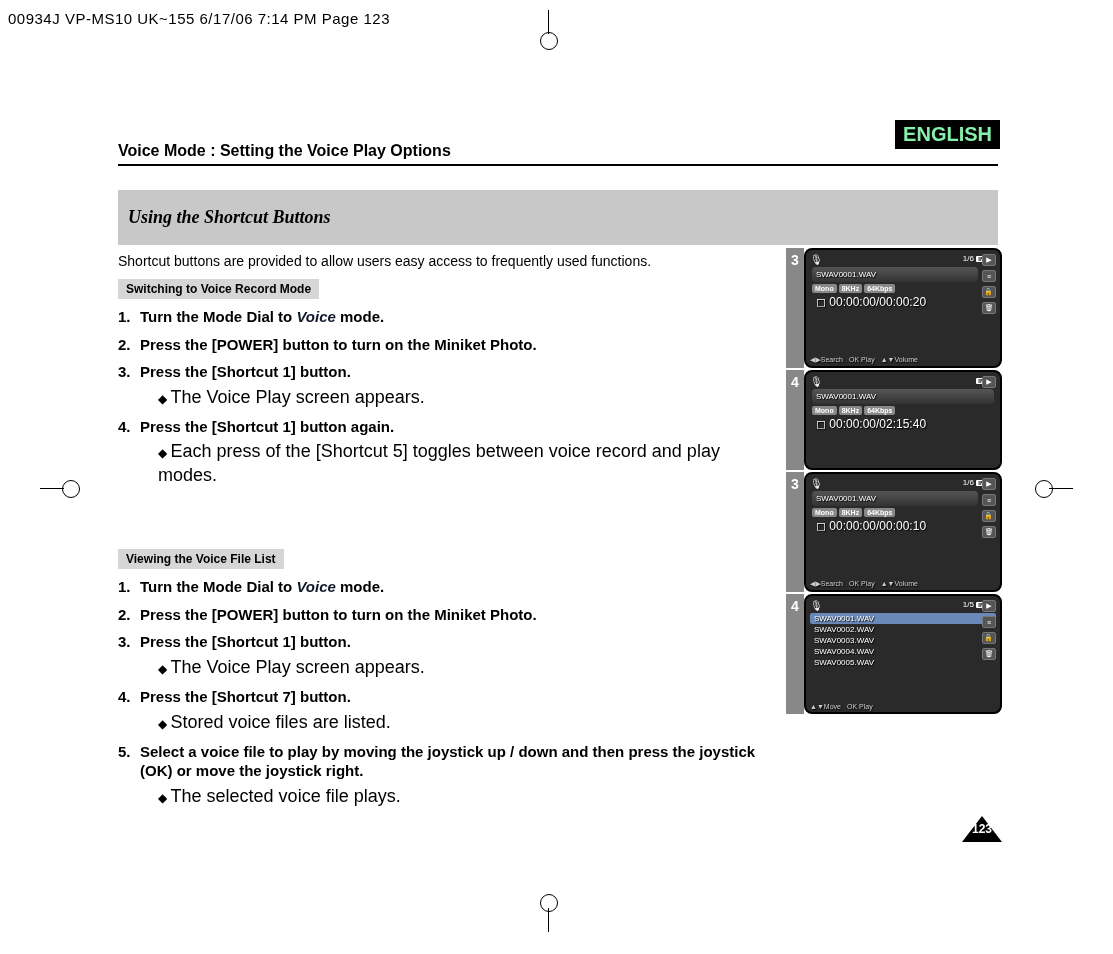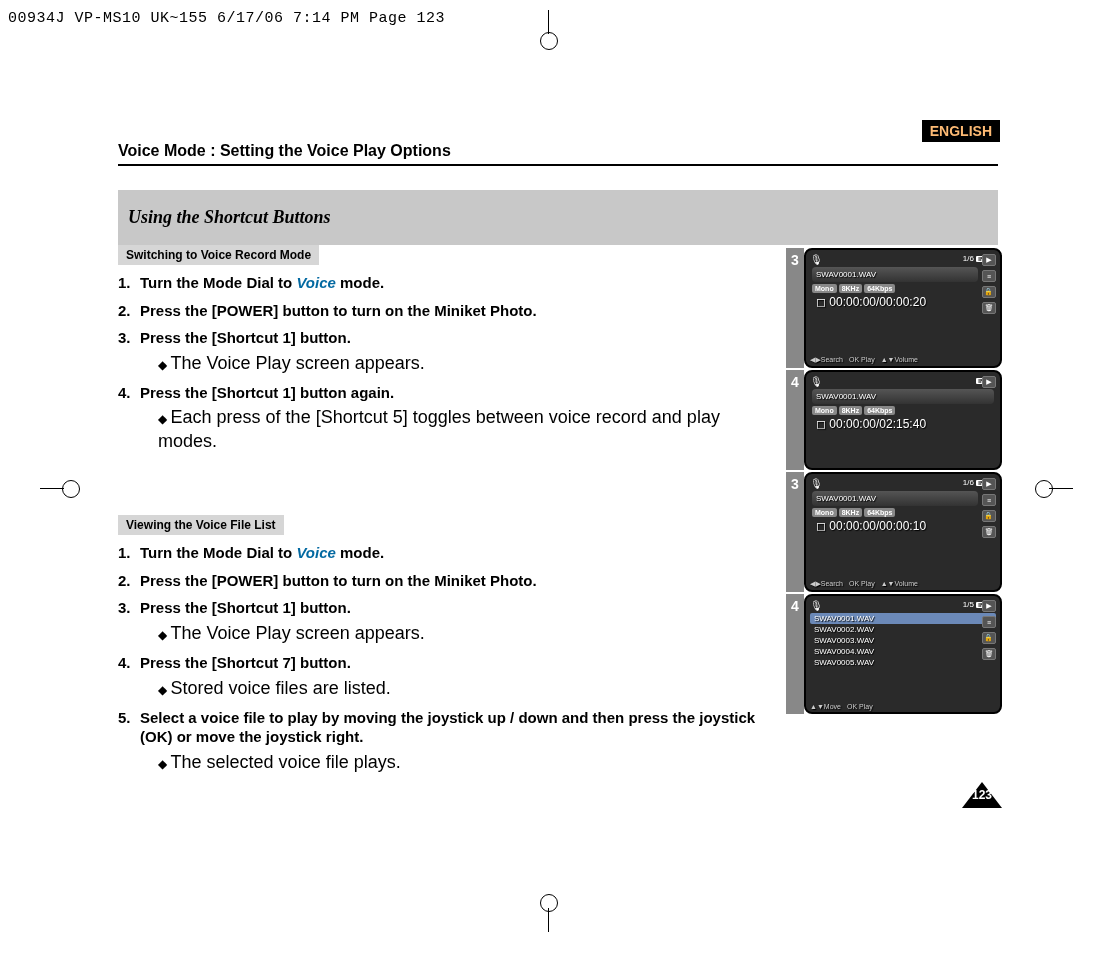--- a/index.html
+++ b/index.html
@@ -1,45 +1,45 @@
 <!DOCTYPE html>
 <html><head>
 <meta charset="utf-8">
 <style>
   * { box-sizing: border-box; margin: 0; padding: 0; }
   body { font-family: Arial, Helvetica, sans-serif; background: #fff; width: 1113px; height: 954px; position: relative; color: #000; }
   
-  .crop-header { position: absolute; top: 10px; left: 8px; font-family: Liberation Mono, monospace; font-size: 15px; letter-spacing: 0.5px; }
+  .crop-header { position: absolute; top: 10px; left: 8px; font-family: Liberation Sans, sans-serif; font-size: 15px; letter-spacing: 0.5px; }
   .crop-mark-top { position: absolute; top: 18px; left: 530px; width: 40px; height: 40px; }
   .crop-mark-top::before { content:""; position:absolute; left:18px; top:-8px; width:1px; height:24px; background:#000;}
   .crop-mark-top::after { content:""; position:absolute; left:10px; top:14px; width:16px; height:16px; border:1px solid #000; border-radius:50%;}
   .crop-mark-bottom { position: absolute; bottom: 22px; left: 530px; width: 40px; height: 40px; }
   .crop-mark-bottom::before { content:""; position:absolute; left:18px; top:16px; width:1px; height:24px; background:#000;}
   .crop-mark-bottom::after { content:""; position:absolute; left:10px; top:2px; width:16px; height:16px; border:1px solid #000; border-radius:50%;}
   .crop-mark-left { position: absolute; top: 470px; left: 48px; width: 40px; height: 40px; }
   .crop-mark-left::before { content:""; position:absolute; left:-8px; top:18px; width:24px; height:1px; background:#000;}
   .crop-mark-left::after { content:""; position:absolute; left:14px; top:10px; width:16px; height:16px; border:1px solid #000; border-radius:50%;}
   .crop-mark-right { position: absolute; top: 470px; right: 48px; width: 40px; height: 40px; }
   .crop-mark-right::before { content:""; position:absolute; left:24px; top:18px; width:24px; height:1px; background:#000;}
   .crop-mark-right::after { content:""; position:absolute; left:10px; top:10px; width:16px; height:16px; border:1px solid #000; border-radius:50%;}
 
   .page { position: absolute; top: 120px; left: 118px; width: 880px; }
-  .lang-badge { position:absolute; top:0; right:-2px; background:#000; color:#fdba74; font-weight:bold; font-size:14px; padding:3px 8px; }
+  .lang-badge { position:absolute; top:0; right:-2px; background:#000; color:#86efac; font-weight:bold; font-size:20px; padding:3px 8px; }
   .title { font-size: 16px; font-weight: bold; margin-top: 22px; }
   .title-underline { border-bottom: 2px solid #000; margin-top: 4px; margin-bottom: 4px; }
 
   .subtitle-bar { background: #c8c8c8; font-style: italic; font-family: Georgia, 'Times New Roman', serif; font-weight: bold; font-size: 18px; padding: 17px 10px; margin-top: 24px; }
   .intro { font-size: 14px; margin: 8px 0 10px 0; }
 
   .section-bar { background: #d6d6d6; font-weight: bold; font-size: 12px; padding: 3px 8px; display: inline-block; margin-bottom: 8px; }
 
   ol.steps { list-style: none; counter-reset: step; padding-left: 0; width: 650px; }
   ol.steps > li { counter-increment: step; margin-bottom: 8px; font-size: 15px; font-weight: bold; padding-left: 22px; position: relative; line-height: 1.3; }
   ol.steps > li::before { content: counter(step) "."; position:absolute; left:0; font-weight:bold; }
-  .voice-word { font-style: italic; color: #0369a1; }
+  .voice-word { font-style: italic; color: #0f172a; }
   ul.sub { list-style:none; padding-left: 18px; margin-top:4px; font-weight: normal; font-size:18px; }
   ul.sub li::before { content:"◆ "; font-size:12px; }
 
   .screens { position:absolute; top: 128px; right: -4px; width: 216px; }
   .screen-row { display:flex; margin-bottom: 2px; }
   .step-num { width: 18px; background:#888; color:#fff; display:flex; align-items:flex-start; justify-content:center; font-size:14px; font-weight:bold; padding-top:4px;}
   .screen { flex:1; background:#2a2a2a; border:2px solid #000; border-radius:8px; padding:4px; color:#fff; font-size:9px; position:relative; min-height: 100px; }
   .screen.tall { min-height: 120px; }
   .sc-top { display:flex; justify-content:space-between; font-size:8px; margin-bottom:2px; }
   .sc-file { background: linear-gradient(#555,#333); border-radius:4px; padding:3px 4px; margin:2px 18px 2px 2px; font-size:8px; text-shadow: 1px 1px 1px #000; }
@@ -68,20 +68,21 @@
 <div class="crop-mark-left"></div>
 <div class="crop-mark-right"></div>
 
 <div class="page">
   <div class="lang-badge">ENGLISH</div>
 
   <div class="title">Voice Mode : Setting the Voice Play Options</div>
   <div class="title-underline"></div>
 
   <div class="subtitle-bar">Using the Shortcut Buttons</div>
+  <p class="intro">Shortcut buttons are provided to allow users easy access to frequently used functions.</p>
 
   <div class="section-bar">Switching to Voice Record Mode</div>
   <ol class="steps">
     <li>
       <span>Turn the Mode Dial to </span><span class="voice-word">Voice</span><span> mode.</span>
     </li>
     <li>Press the [POWER] button to turn on the Miniket Photo.</li>
     <li><span>Press the [Shortcut 1] button.</span>
       <ul class="sub">
           <li>The Voice Play screen appears.</li>

